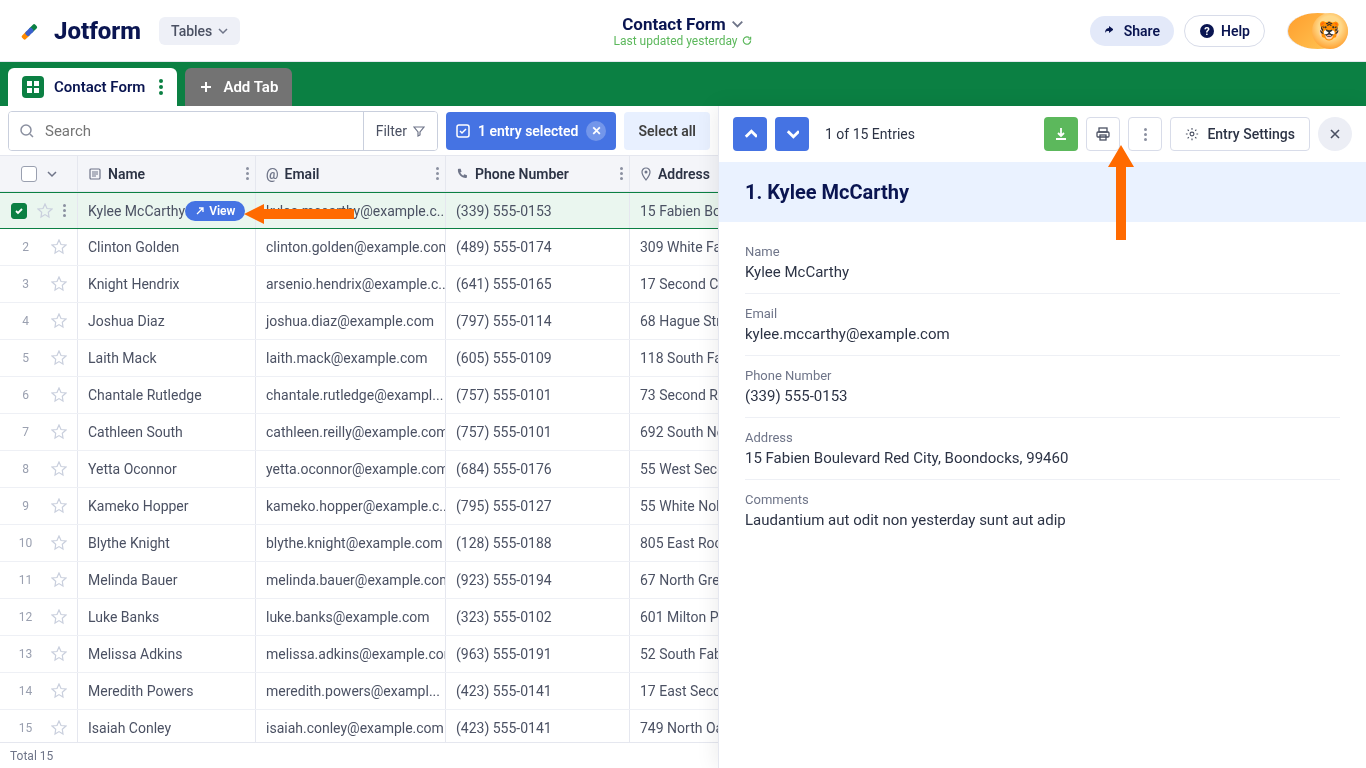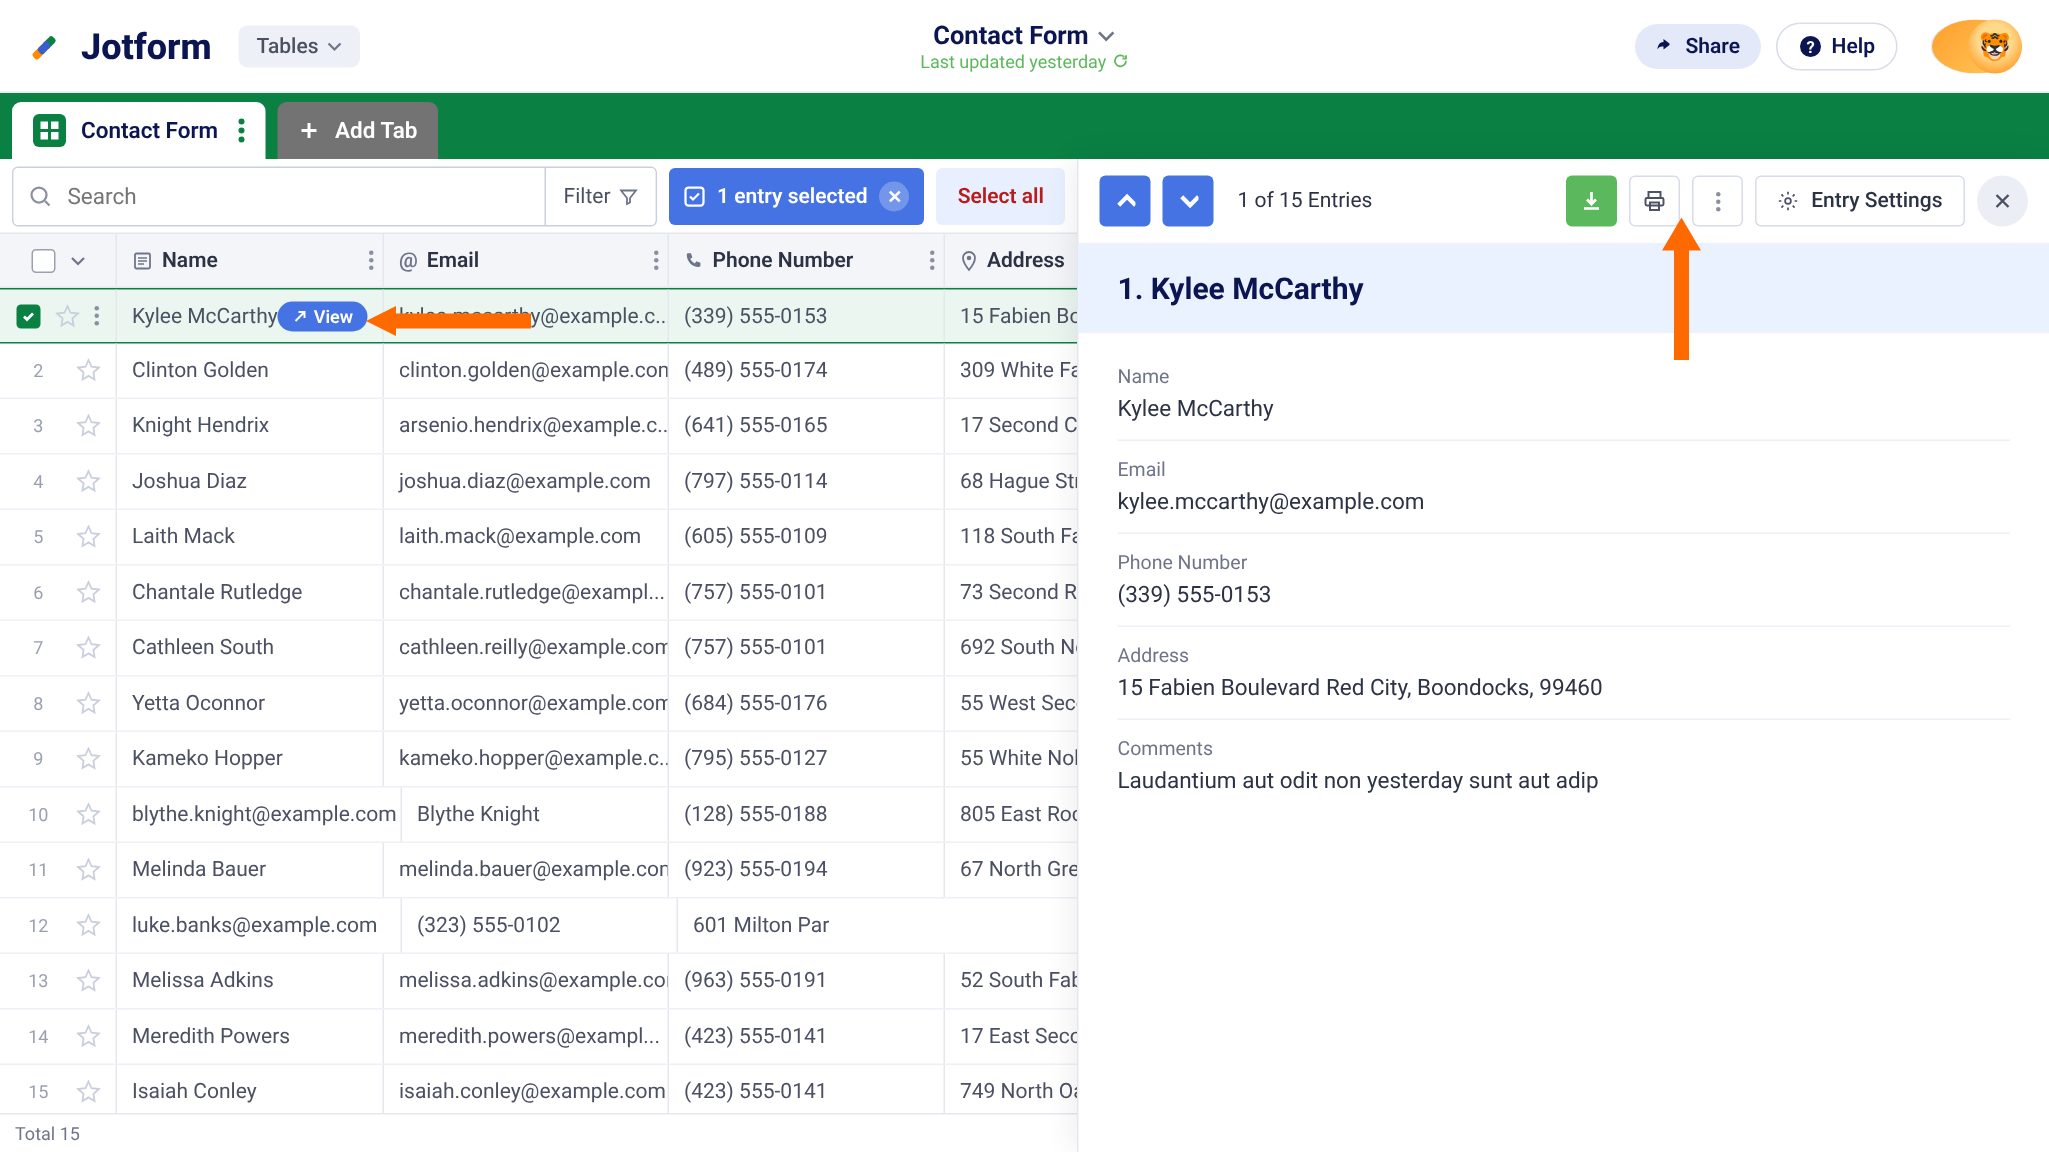--- a/index.html
+++ b/index.html
@@ -26,21 +26,21 @@
 .tab-more span{width:4px;height:4px;background:#0b8043;border-radius:50%}
 .add-tab{background:#737373;color:#fff}
 .toolbar{height:50px;display:flex;align-items:center;padding:8px;gap:8px;border-bottom:1px solid #e5e7ef}
 .search-wrap{display:flex;border:1px solid #c9cfdd;border-radius:4px;overflow:hidden;flex:0 0 430px}
 .search-input{flex:1;border:none;padding:0 12px 0 36px;font-size:15px;color:#6f7589;outline:none;height:38px}
 .search-box{position:relative;flex:1}
 .search-icon{position:absolute;left:10px;top:50%;transform:translateY(-50%);color:#8b90a0}
 .filter-btn{border:none;border-left:1px solid #c9cfdd;background:#fff;padding:0 12px;display:flex;align-items:center;gap:6px;color:#4b5163;font-size:14px;cursor:pointer;height:38px}
 .chip{display:flex;align-items:center;gap:8px;background:#4573e3;color:#fff;padding:0 10px;height:38px;border-radius:4px;font-weight:600;font-size:14px}
 .chip .x{background:rgba(255,255,255,.25);width:20px;height:20px;border-radius:50%;display:inline-flex;align-items:center;justify-content:center;cursor:pointer;font-size:12px}
-.select-all{background:#e8f0ff;color:#b91c1c;padding:0 14px;height:38px;border-radius:4px;font-weight:600;font-size:14px;display:flex;align-items:center;cursor:pointer}
+.select-all{background:#e8f0ff;color:#404040;padding:0 14px;height:38px;border-radius:4px;font-weight:600;font-size:14px;display:flex;align-items:center;cursor:pointer}
 .thead{display:flex;background:#f4f5f9;border-bottom:1px solid #e5e7ef;height:36px}
 .th,.td{display:flex;align-items:center;border-right:1px solid #e5e7ef;padding:0 10px;color:#4b5163;font-size:14px;overflow:hidden;text-overflow:ellipsis;white-space:nowrap}
 .th{font-weight:600;color:#2c3345;position:relative}
 .th .col-menu{position:absolute;right:6px;color:#8b90a0;cursor:pointer}
 .col-check{width:78px;justify-content:center;gap:10px}
 .col-name{width:178px}
 .col-email{width:190px}
 .col-phone{width:184px}
 .col-addr{flex:1}
 .row{display:flex;height:37px;border-bottom:1px solid #eef0f5}
@@ -402,22 +402,22 @@
     </div>
     <div class="row">
       <div class="td col-check">
         <span class="rownum">10</span>
         <span class="star">
           <svg width="16" height="16" viewBox="0 0 16 16">
             <path d="M8 1l2 4.5 5 .5-3.7 3.3L12 14l-4-2.4L4 14l.7-4.7L1 6l5-.5L8 1z" fill="none" stroke="#c9cfdd" stroke-width="1.2"></path>
           </svg>
         </span>
       </div>
+      <div class="td col-name">Blythe Knight</div>
       <div class="td col-email">blythe.knight@example.com</div>
-      <div class="td col-name">Blythe Knight</div>
       <div class="td col-phone">(128) 555-0188</div>
       <div class="td col-addr">805 East Rock</div>
     </div>
     <div class="row">
       <div class="td col-check">
         <span class="rownum">11</span>
         <span class="star">
           <svg width="16" height="16" viewBox="0 0 16 16">
             <path d="M8 1l2 4.5 5 .5-3.7 3.3L12 14l-4-2.4L4 14l.7-4.7L1 6l5-.5L8 1z" fill="none" stroke="#c9cfdd" stroke-width="1.2"></path>
           </svg>
@@ -430,20 +430,21 @@
     </div>
     <div class="row">
       <div class="td col-check">
         <span class="rownum">12</span>
         <span class="star">
           <svg width="16" height="16" viewBox="0 0 16 16">
             <path d="M8 1l2 4.5 5 .5-3.7 3.3L12 14l-4-2.4L4 14l.7-4.7L1 6l5-.5L8 1z" fill="none" stroke="#c9cfdd" stroke-width="1.2"></path>
           </svg>
         </span>
       </div>
+      <div class="td col-name">Luke Banks</div>
       <div class="td col-email">luke.banks@example.com</div>
       <div class="td col-phone">(323) 555-0102</div>
       <div class="td col-addr">601 Milton Par</div>
     </div>
     <div class="row">
       <div class="td col-check">
         <span class="rownum">13</span>
         <span class="star">
           <svg width="16" height="16" viewBox="0 0 16 16">
             <path d="M8 1l2 4.5 5 .5-3.7 3.3L12 14l-4-2.4L4 14l.7-4.7L1 6l5-.5L8 1z" fill="none" stroke="#c9cfdd" stroke-width="1.2"></path>

